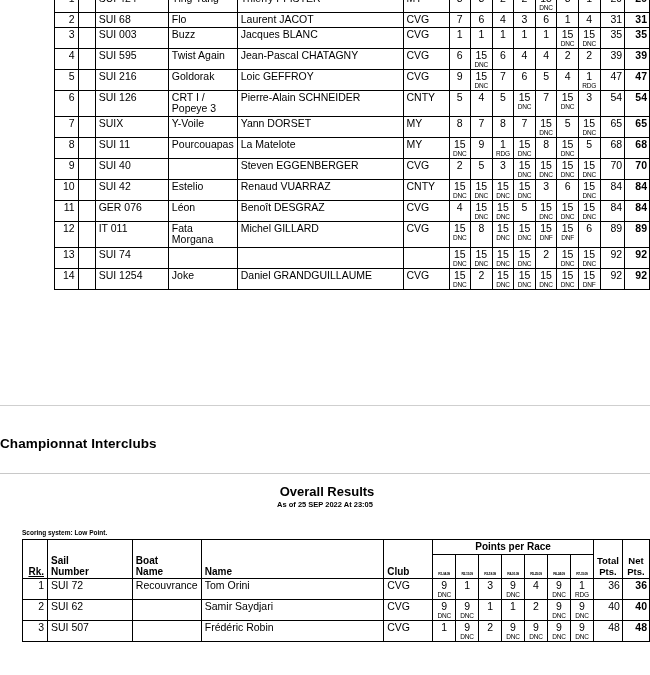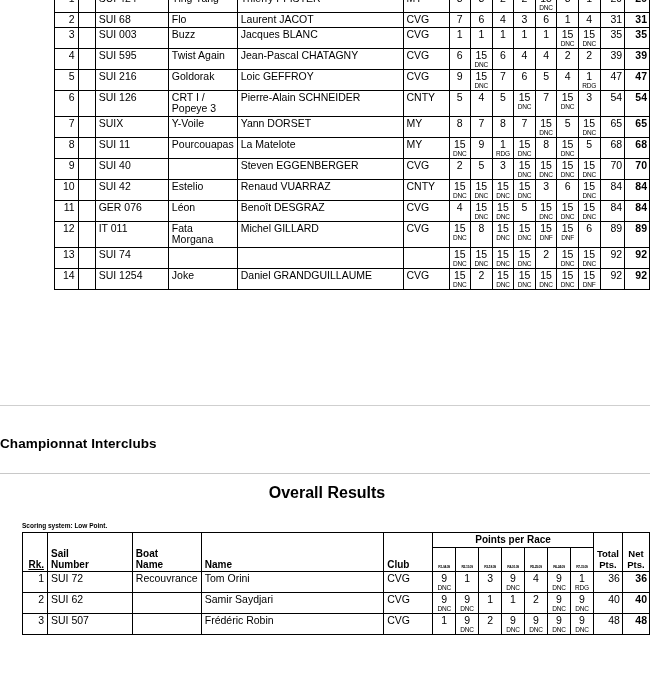--- a/index.html
+++ b/index.html
@@ -74,21 +74,21 @@
     margin: 22px 0 0 0;
   }
   .rule2 {
     border: none;
     border-top: 1px solid #c8c8c8;
     margin: 22px 0 0 0;
     height: 0;
   }
   .ov-title {
     text-align: center;
-    font-size: 16px;
+    font-size: 13px;
     font-weight: bold;
     margin: 10px 0 0 4px;
   }
   .ov-sub {
     text-align: center;
     font-size: 7.5px;
     font-weight: bold;
     margin: 1px 0 0 0;
   }
   .scoring {
@@ -644,20 +644,21 @@
 
   <div id="section-bottom">
 
     <div class="evt-title">Championnat Interclubs</div>
 
 
     <hr class="rule2">
 
     <div class="ov-title">Overall Results</div>
 
+    <div class="ov-sub">As of 25 SEP 2022 At 23:05</div>
 
     <div class="scoring">Scoring system: Low Point.</div>
 
     <div class="tblwrap">
       <table class="results">
         <colgroup>
           <col class="c-rk">
             <col class="c-sail">
             <col class="c-boat">
           <col class="c-name">

